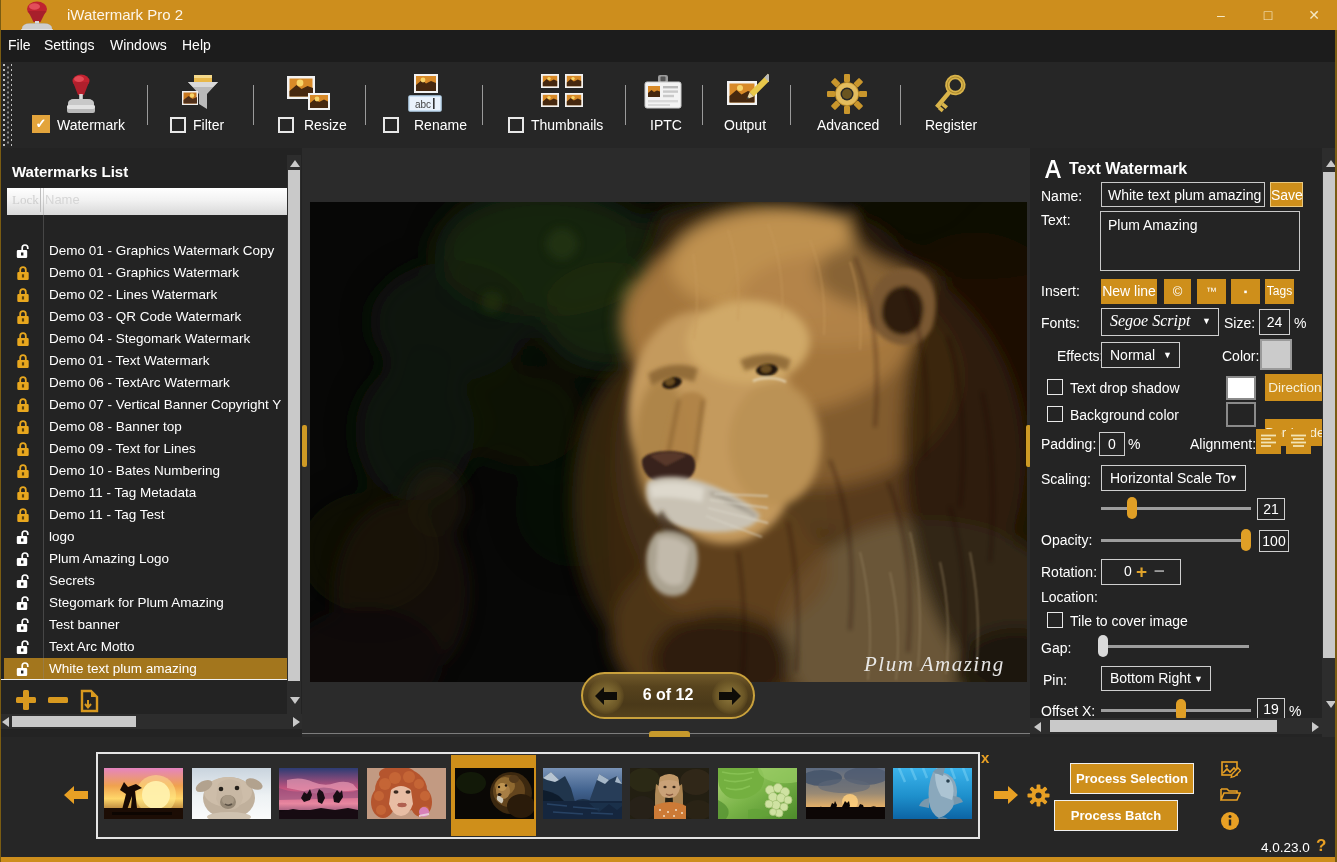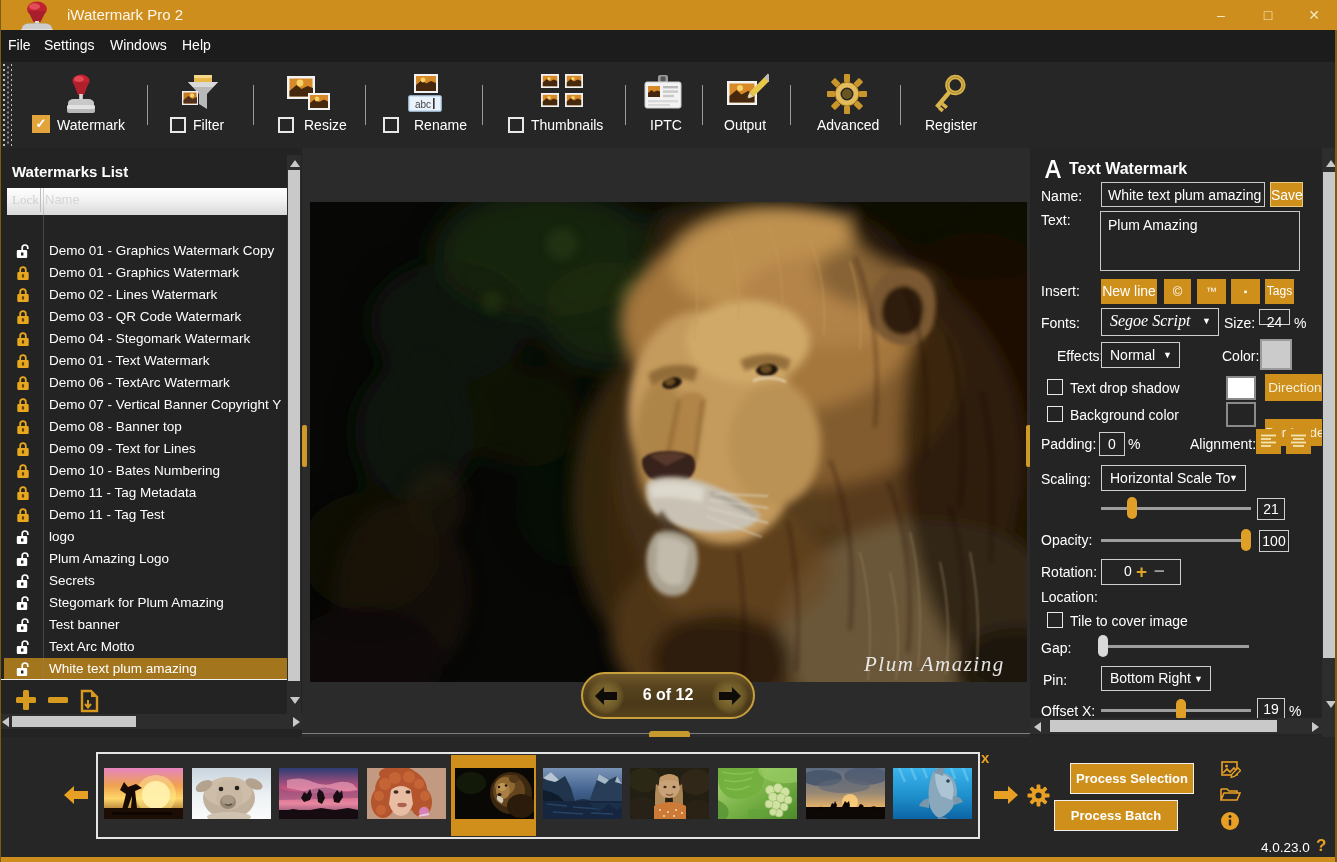--- a/index.html
+++ b/index.html
@@ -623,21 +623,21 @@
     <div class="abs goldbtn" style="left:167px;top:131px;width:29px;height:25px;line-height:25px;font-size:11px;">™</div>
     <div class="abs goldbtn" style="left:201px;top:131px;width:29px;height:25px;line-height:25px;font-size:10px;">▪</div>
     <div class="abs goldbtn" style="left:235px;top:131px;width:29px;height:25px;line-height:25px;font-size:12px;">Tags</div>
 
     <div class="abs rp-label" style="left:11px;top:167px;text-align:center;">Fonts:</div>
     <div class="abs dd" style="left:71px;top:160px;width:118px;height:28px;">
       <span style="position:absolute;left:8px;top:3px;font-family:'Liberation Serif',serif;font-style:italic;font-size:16px;">Segoe Script</span>
       <span style="position:absolute;right:7px;top:7px;font-size:9px;">▼</span>
       </div>
     <div class="abs rp-label" style="left:194px;top:167px;">Size:</div>
-    <div class="abs valbox" style="left:229px;top:161px;width:31px;height:16px;line-height:24px;">24</div>
+    <div class="abs valbox" style="left:229px;top:161px;width:31px;height:26px;line-height:24px;">24</div>
     <div class="abs rp-label" style="left:264px;top:167px;">%</div>
 
     <div class="abs rp-label" style="left:27px;top:200px;">Effects:</div>
     <div class="abs dd" style="left:71px;top:194px;width:79px;height:26px;">
       <span style="position:absolute;left:8px;top:4px;font-size:14px;">Normal</span>
       <span style="position:absolute;right:7px;top:7px;font-size:9px;">▼</span>
       </div>
     <div class="abs rp-label" style="left:192px;top:200px;">Color:</div>
     <div class="abs" style="left:230px;top:191px;width:28px;height:27px;background:#cbcbcb;border:2px solid #9a9a9a;"></div>
 

